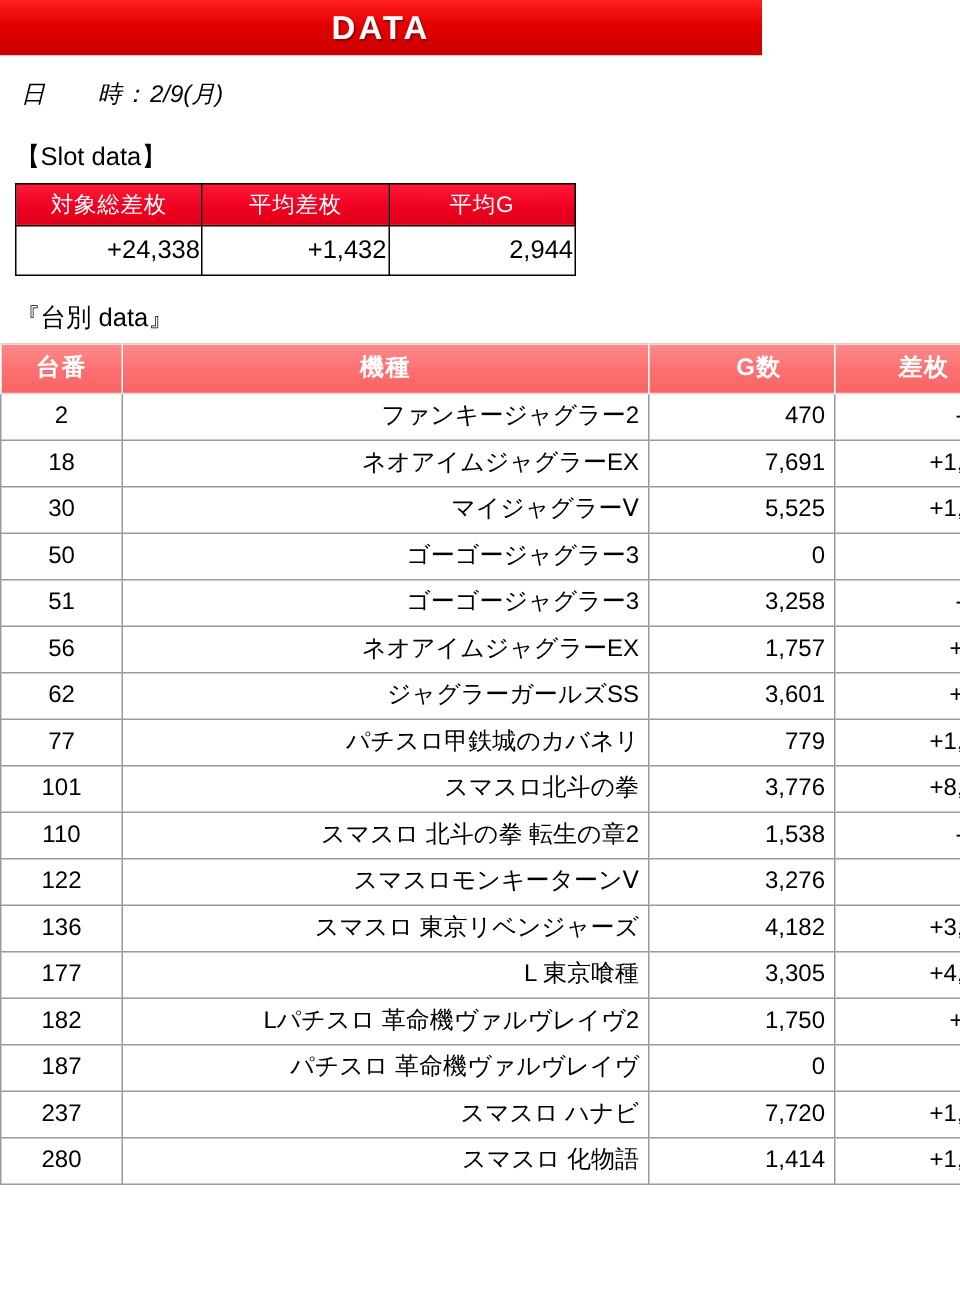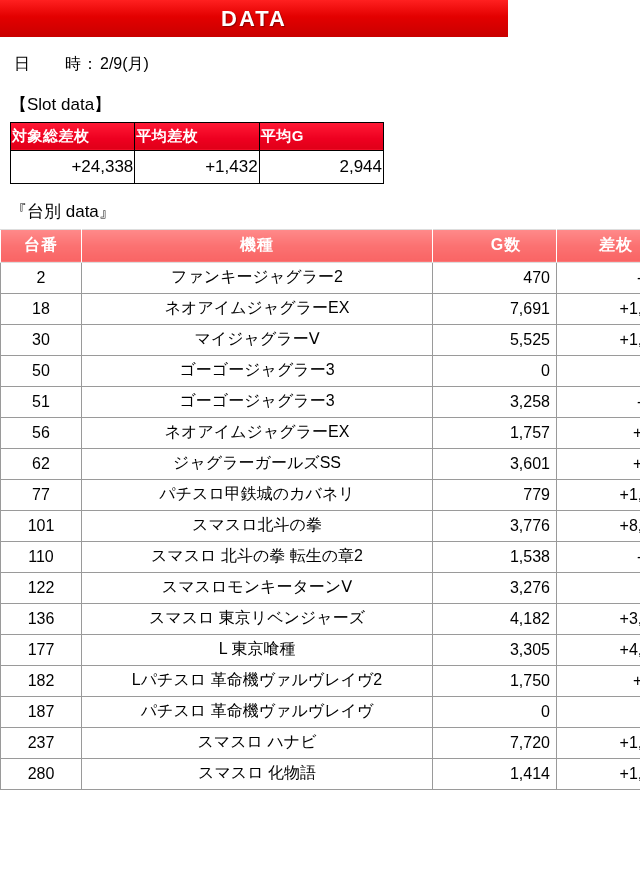--- a/index.html
+++ b/index.html
@@ -33,20 +33,21 @@
     font-size: 22px;
     font-weight: bold;
     letter-spacing: 2px;
     text-shadow: 1px 1px 1px rgba(0,0,0,0.35);
   }
   
   .meta {
     padding: 10px 0 0 14px;
     font-size: 16px;
     line-height: 1.85;
+    font-style: italic;
   }
   .meta-row {
     display: flex;
     align-items: baseline;
   }
   .meta-label {
     display: inline-block;
     width: 86px;
     letter-spacing: 1px;
   }
@@ -71,24 +72,24 @@
   }
   table.summary {
     width: 374px;
     table-layout: fixed;
   }
   table.summary th {
     background: #f00020;
     background: linear-gradient(to bottom,#ff1a36 0%, #ee0020 60%, #e00018 100%);
     color: #ffffff;
     font-size: 15px;
-    font-weight: bold;
+    font-weight: normal;
     border: 1px solid #000000;
     height: 25px;
-    text-align: left;
+    text-align: center;
     letter-spacing: 0.5px;
   }
   table.summary td {
     border: 1px solid #000000;
     height: 30px;
     text-align: right;
     font-size: 17px;
   }
   
   table.machines {
@@ -110,21 +111,21 @@
   table.machines td {
     border: 1px solid #9a9a9a;
     height: 31px;
     font-size: 16px;
     padding: 0 6px;
     box-sizing: border-box;
     white-space: nowrap;
     overflow: hidden;
   }
   td.c-num { text-align: center; width: 78px; }
-  td.c-name { text-align: center; width: 348px; }
+  td.c-name { text-align: right; width: 348px; }
   td.c-games { text-align: right; width: 98px; }
   td.c-diff { text-align: right; width: 116px; }
   th.h-num { width: 78px; }
   th.h-name { width: 348px; }
   th.h-games { width: 98px; padding-left: 24px; }
   th.h-diff { width: 116px; }
 </style>
 </head>
 <body>
 

